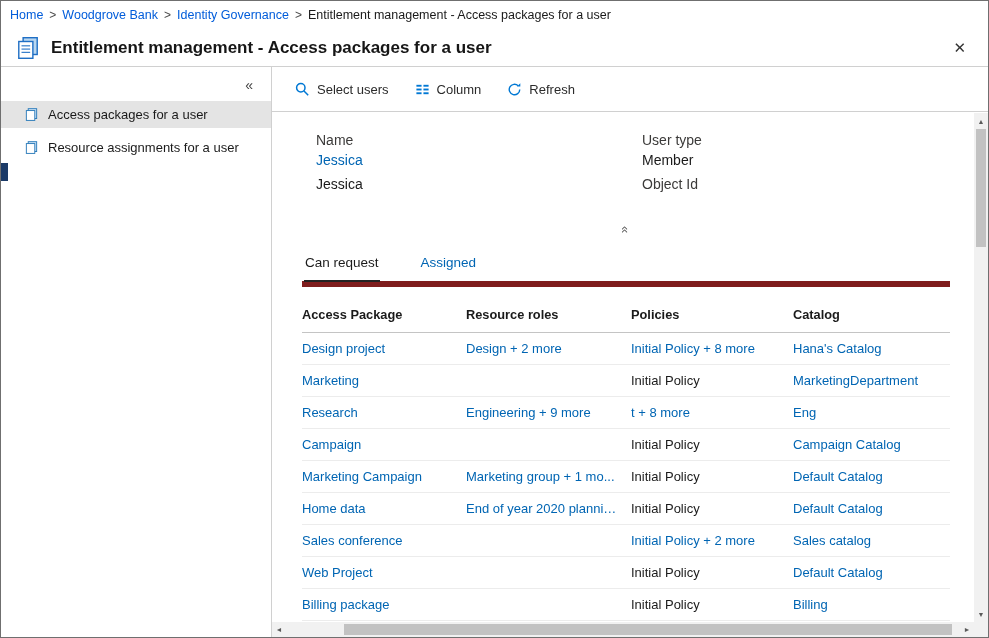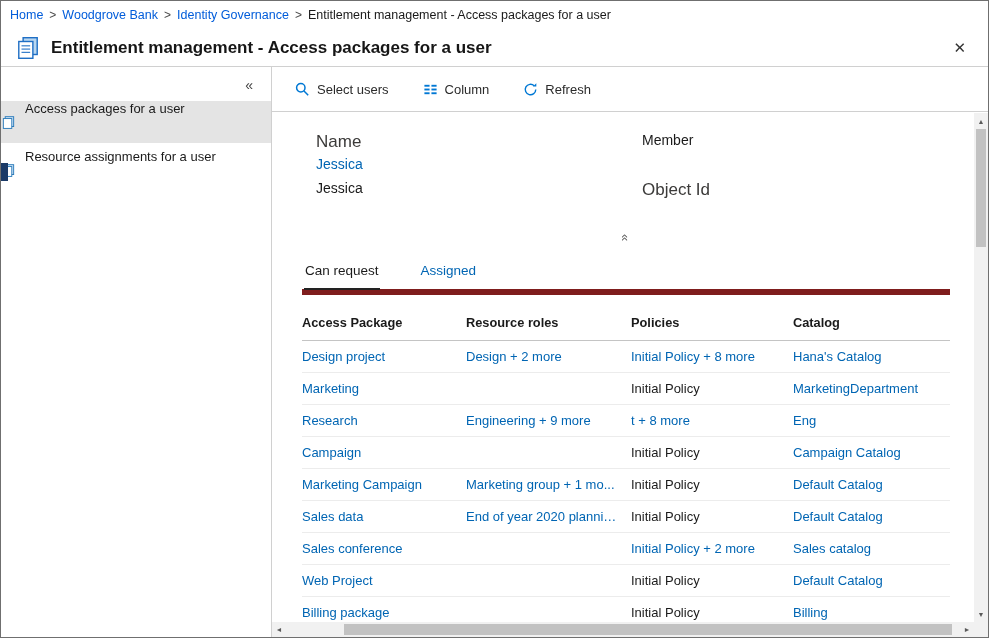--- a/index.html
+++ b/index.html
@@ -16,33 +16,33 @@
   .bc-sep { color: #4a4a4a; font-size: 12px; }
   
   .titlebar { height: 38px; flex-shrink: 0; display: flex; align-items: center; gap: 10px; padding: 0 16px 0 14px; border-bottom: 1px solid #d0d0d0; }
   .title-icon { display: flex; align-items: center; }
   .title { font-size: 17px; font-weight: 600; margin: 0; color: #161616; }
   .close-btn { margin-left: auto; background: none; border: none; font-size: 15px; color: #333; cursor: pointer; padding: 2px 6px; font-family: inherit; }
   
   .body-row { flex: 1; display: flex; min-height: 0; position: relative; }
   .sidebar { width: 271px; flex-shrink: 0; border-right: 1px solid #d0d0d0; position: relative; }
   .sb-collapse { text-align: right; padding: 10px 18px 8px; font-size: 14px; color: #444; cursor: pointer; }
-  .sb-item { height: 42px; display: flex; gap: 9px; font-size: 13px; cursor: pointer; margin-bottom: 6px; }
+  .sb-item { height: 27px; display: flex; align-items: center; gap: 9px; padding-left: 23px; font-size: 13px; cursor: pointer; margin-bottom: 6px; }
   .sb-item.selected { background: #e4e4e4; }
   .sb-icon { display: flex; align-items: center; }
   .edge-accent { position: absolute; left: 0; top: 96px; width: 7px; height: 18px; background: #1b3a67; }
   
   .main { flex: 1; position: relative; display: flex; flex-direction: column; min-width: 0; }
-  .toolbar { height: 45px; flex-shrink: 0; display: flex; align-items: center; gap: 34px; padding-left: 22px; border-bottom: 1px solid #d0d0d0; }
+  .toolbar { height: 45px; flex-shrink: 0; display: flex; align-items: center; gap: 26px; padding-left: 22px; border-bottom: 1px solid #d0d0d0; }
   .tb-btn { display: flex; align-items: center; gap: 7px; background: none; border: none; font-size: 13px; color: #2b2b2b; cursor: pointer; padding: 0; font-family: inherit; }
   .tb-icon { display: flex; align-items: center; }
   .content { flex: 1; padding: 0 24px 0 30px; margin-right: 14px; overflow: hidden; }
   
   .details { margin: 20px 0 0 14px; display: grid; grid-template-columns: 326px 1fr; row-gap: 8px; }
-  .field-label { font-size: 17px; color: #3b3a39; margin-bottom: 4px; }
+  .field-label { font-size: 14px; color: #3b3a39; margin-bottom: 4px; }
   .field-value { font-size: 14px; color: #1a1a1a; min-height: 16px; }
   .field-value.link { color: #0065b3; cursor: pointer; }
   .details-collapse { text-align: center; margin-top: 8px; height: 18px; color: #555; cursor: pointer; }
   .chev-up { display: inline-block; transform: rotate(90deg); font-size: 13px; }
   
   .tabs { display: flex; gap: 40px; margin-top: 8px; border-bottom: 6px solid #7f1d1d; padding-left: 2px; }
   .tab { font-size: 13.5px; padding: 9px 1px 10px; cursor: pointer; }
   .tab.active { color: #1b1b1b; border-bottom: 2px solid #222; margin-bottom: -1px; }
   .tab:not(.active) { color: #0065b3; }
   
@@ -160,20 +160,21 @@
           </button>
         </div>
 
       <div class="content">
         <div class="details" id="details">
             <div class="field">
               <div class="field-label">Name</div>
               <div class="field-value link">Jessica</div>
             </div>
             <div class="field">
+              <div class="field-label">User type</div>
               <div class="field-value">Member</div>
             </div>
             <div class="field">
               <div class="field-value">Jessica</div>
             </div>
             <div class="field">
               <div class="field-label">Object Id</div>
               <div class="field-value"></div>
             </div>
           </div>
@@ -218,21 +219,21 @@
               <div class="cell">Initial Policy</div>
               <div class="cell lnk">Campaign Catalog</div>
             </div>
             <div class="trow">
               <div class="cell lnk">Marketing Campaign</div>
               <div class="cell lnk">Marketing group + 1 mo...</div>
               <div class="cell">Initial Policy</div>
               <div class="cell lnk">Default Catalog</div>
             </div>
             <div class="trow">
-              <div class="cell lnk">Sales data</div>
+              <div class="cell lnk">Home data</div>
               <div class="cell lnk">End of year 2020 plannin...</div>
               <div class="cell">Initial Policy</div>
               <div class="cell lnk">Default Catalog</div>
             </div>
             <div class="trow">
               <div class="cell lnk">Sales conference</div>
               <div class="cell"></div>
               <div class="cell lnk">Initial Policy + 2 more</div>
               <div class="cell lnk">Sales catalog</div>
             </div>

